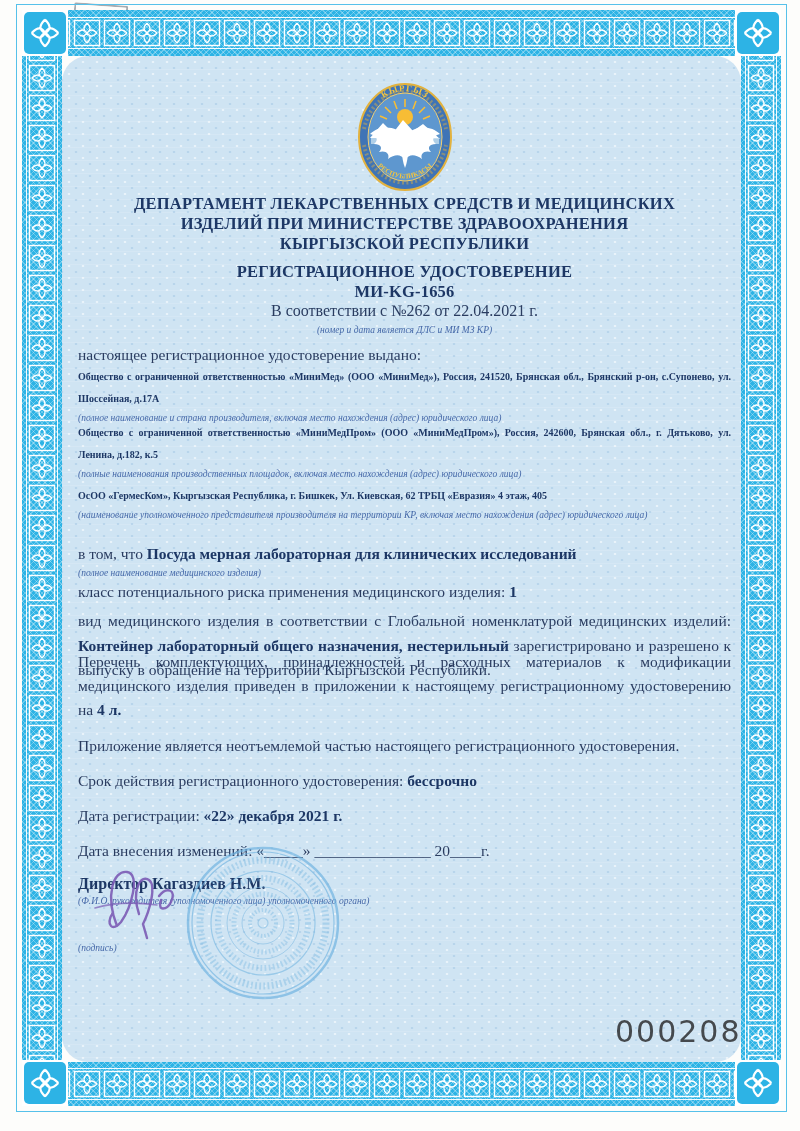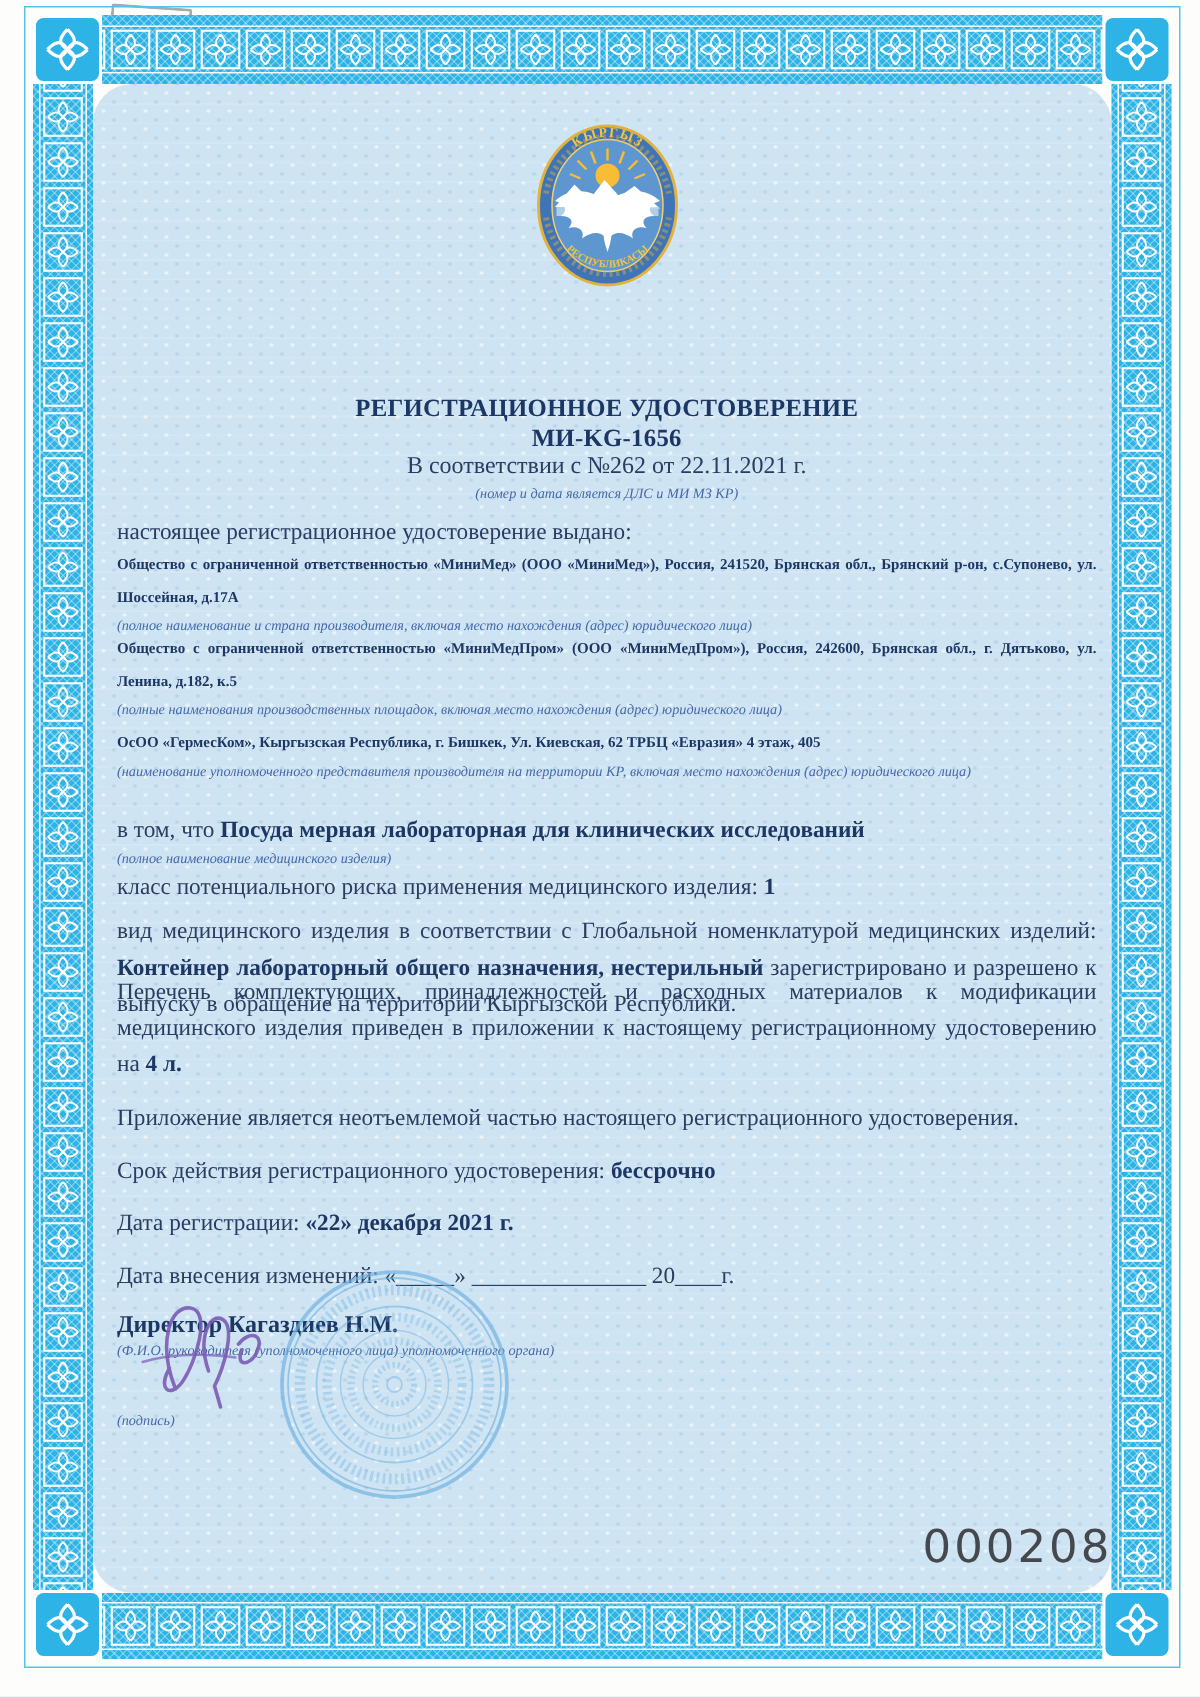--- a/index.html
+++ b/index.html
@@ -603,24 +603,29 @@
         <path id="etb" d="M-38,12 A41 47 0 0 0 38,12" fill="none"></path>
         <text font-size="9" font-weight="bold" fill="#f2c440" letter-spacing="1">
           <textPath href="#eta" startOffset="50%" text-anchor="middle">КЫРГЫЗ</textPath>
         </text>
         <text font-size="7" font-weight="bold" fill="#f2c440">
           <textPath href="#etb" startOffset="50%" text-anchor="middle">РЕСПУБЛИКАСЫ</textPath>
         </text>
       </svg>
     </div>
 
+    <div class="abs center" style="top:138px;">
+      <div class="hline">ДЕПАРТАМЕНТ ЛЕКАРСТВЕННЫХ СРЕДСТВ И МЕДИЦИНСКИХ</div>
+      <div class="hline">ИЗДЕЛИЙ ПРИ МИНИСТЕРСТВЕ ЗДРАВООХРАНЕНИЯ</div>
+      <div class="hline">КЫРГЫЗСКОЙ РЕСПУБЛИКИ</div>
+    </div>
 
     <div class="abs center hline" style="top:206px;">РЕГИСТРАЦИОННОЕ УДОСТОВЕРЕНИЕ</div>
     <div class="abs center hline" style="top:226px;">МИ-KG-1656</div>
-    <div class="abs center body-t" style="top:246px;font-size:16px;">В соответствии с №262 от 22.11.2021 г.</div>
+    <div class="abs center body-t" style="top:246px;font-size:16px;">В соответствии с №262 от 22.04.2021 г.</div>
     <div class="abs center caption" style="top:266px;">(номер и дата является ДЛС и МИ МЗ КР)</div>
 
     <div class="abs body-t" style="top:290px;">настоящее регистрационное удостоверение выдано:</div>
 
     <div class="abs" style="top:310px;">
       <p class="entity">Общество с ограниченной ответственностью «МиниМед» (ООО «МиниМед»), Россия, 241520, Брянская обл., Брянский р-он, с.Супонево, ул. Шоссейная, д.17А</p>
       <p class="caption">(полное наименование и страна производителя, включая место нахождения (адрес) юридического лица)</p>
     </div>
 
     <div class="abs" style="top:366px;">

